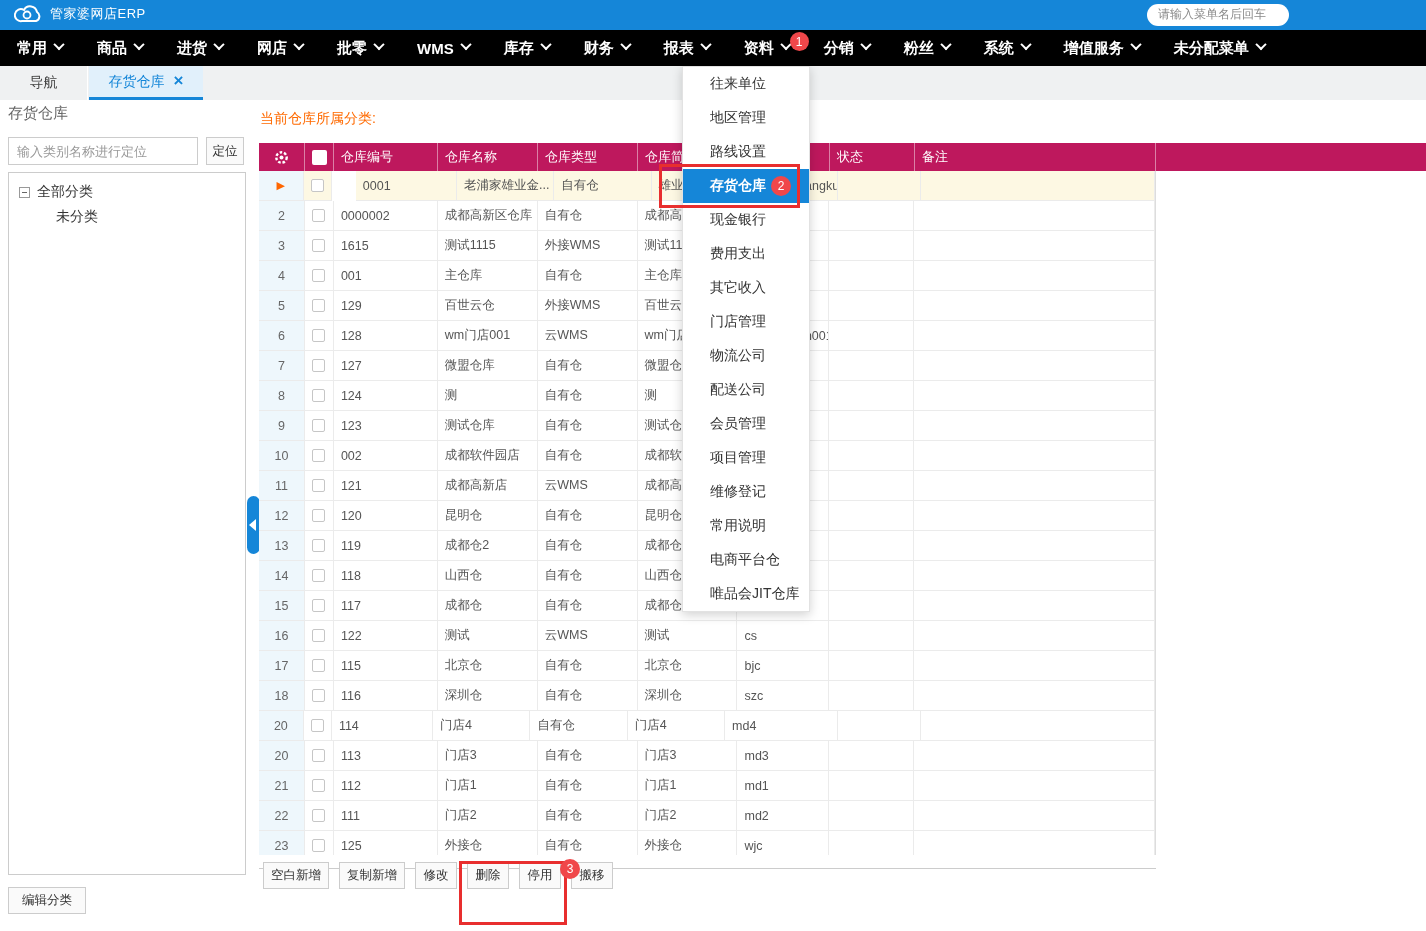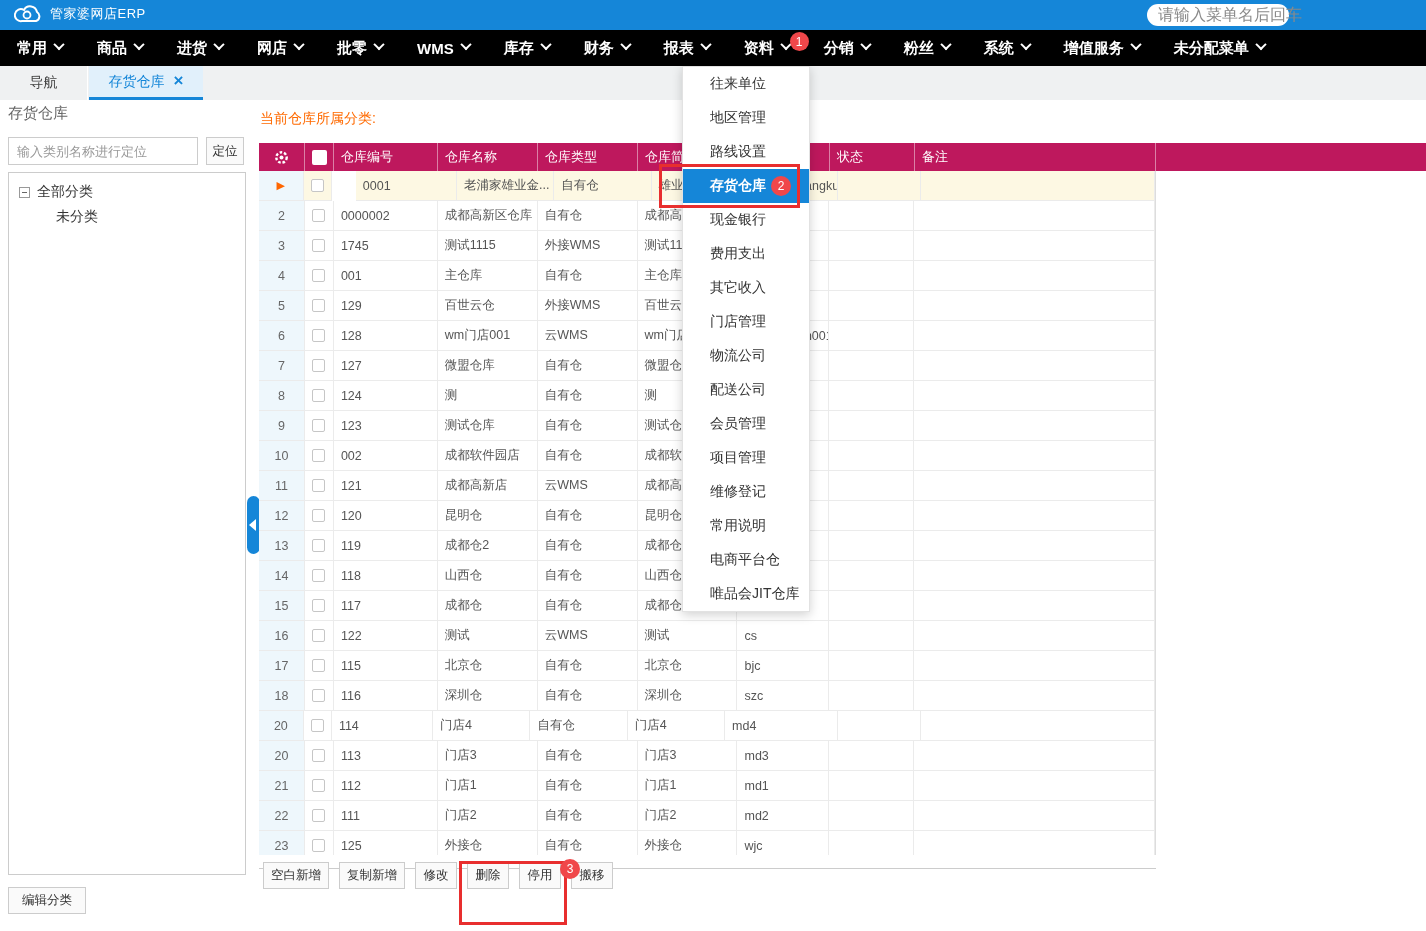--- a/index.html
+++ b/index.html
@@ -6,22 +6,22 @@
   html,body { width:1426px; height:931px; background:#fff; overflow:hidden;
     font-family:"Liberation Sans","DejaVu Sans",sans-serif; }
   #stage { position:relative; width:1426px; height:931px; background:#fff; }
 
   
   .topbar { position:absolute; left:0; top:0; width:1426px; height:30px; background:#1586d8; }
   .logo { position:absolute; left:14px; top:3px; display:flex; align-items:center; gap:6px; color:#fff; }
   .logo-text { font-size:13px; color:#fff; letter-spacing:.5px; }
   .searchbox { position:absolute; top:4px; right:137px; width:142px; height:22px; background:#fff;
     border-radius:11px; display:flex; align-items:center; padding:0 6px 0 11px; }
-  .searchbox input { border:none; outline:none; flex:1; font-size:16px; color:#666; background:transparent;
-    font-family:Liberation Sans, sans-serif; }
+  .searchbox input { border:none; outline:none; flex:1; font-size:12px; color:#666; background:transparent;
+    font-family:Liberation Mono, monospace; }
   .searchbox input::placeholder { color:#8a8a8a; }
 
   .menubar { position:absolute; left:0; top:30px; width:1426px; height:36px; background:#000000;
     display:flex; align-items:center; }
   .menu-item { position:relative; height:36px; display:flex; align-items:center; padding:0 17px;
     color:#fff; font-size:15px; font-weight:600; cursor:pointer; white-space:nowrap; }
   .chev { width:8px; height:8px; border-right:2px solid #fff; border-bottom:2px solid #fff;
     transform:rotate(45deg) translate(-1px,-1px); margin-left:8px; margin-top:-4px; }
   .menu-badge { position:absolute; top:2px; right:-2px; min-width:19px; height:19px; border-radius:50%;
     background:#f0474a; color:#fff; font-size:12px; font-weight:400; display:flex; align-items:center;
@@ -254,21 +254,21 @@
         <div class="td" style="width: 100px;">成都高新区仓库</div>
         <div class="td" style="width: 92px;"></div>
         <div class="td" style="width: 85px;"></div>
         <div class="td" style="width: 241px;"></div>
       </div>
       <div class="tr">
         <div class="td rownum" style="width: 46px;">3</div>
         <div class="td" style="width: 29px; justify-content: center; padding-left: 0px;">
           <span class="cb"></span>
         </div>
-        <div class="td" style="width: 104px;">1745</div>
+        <div class="td" style="width: 104px;">1615</div>
         <div class="td" style="width: 100px;">测试1115</div>
         <div class="td" style="width: 100px;">外接WMS</div>
         <div class="td" style="width: 100px;">测试1115</div>
         <div class="td" style="width: 92px;"></div>
         <div class="td" style="width: 85px;"></div>
         <div class="td" style="width: 241px;"></div>
       </div>
       <div class="tr">
         <div class="td rownum" style="width: 46px;">4</div>
         <div class="td" style="width: 29px; justify-content: center; padding-left: 0px;">

